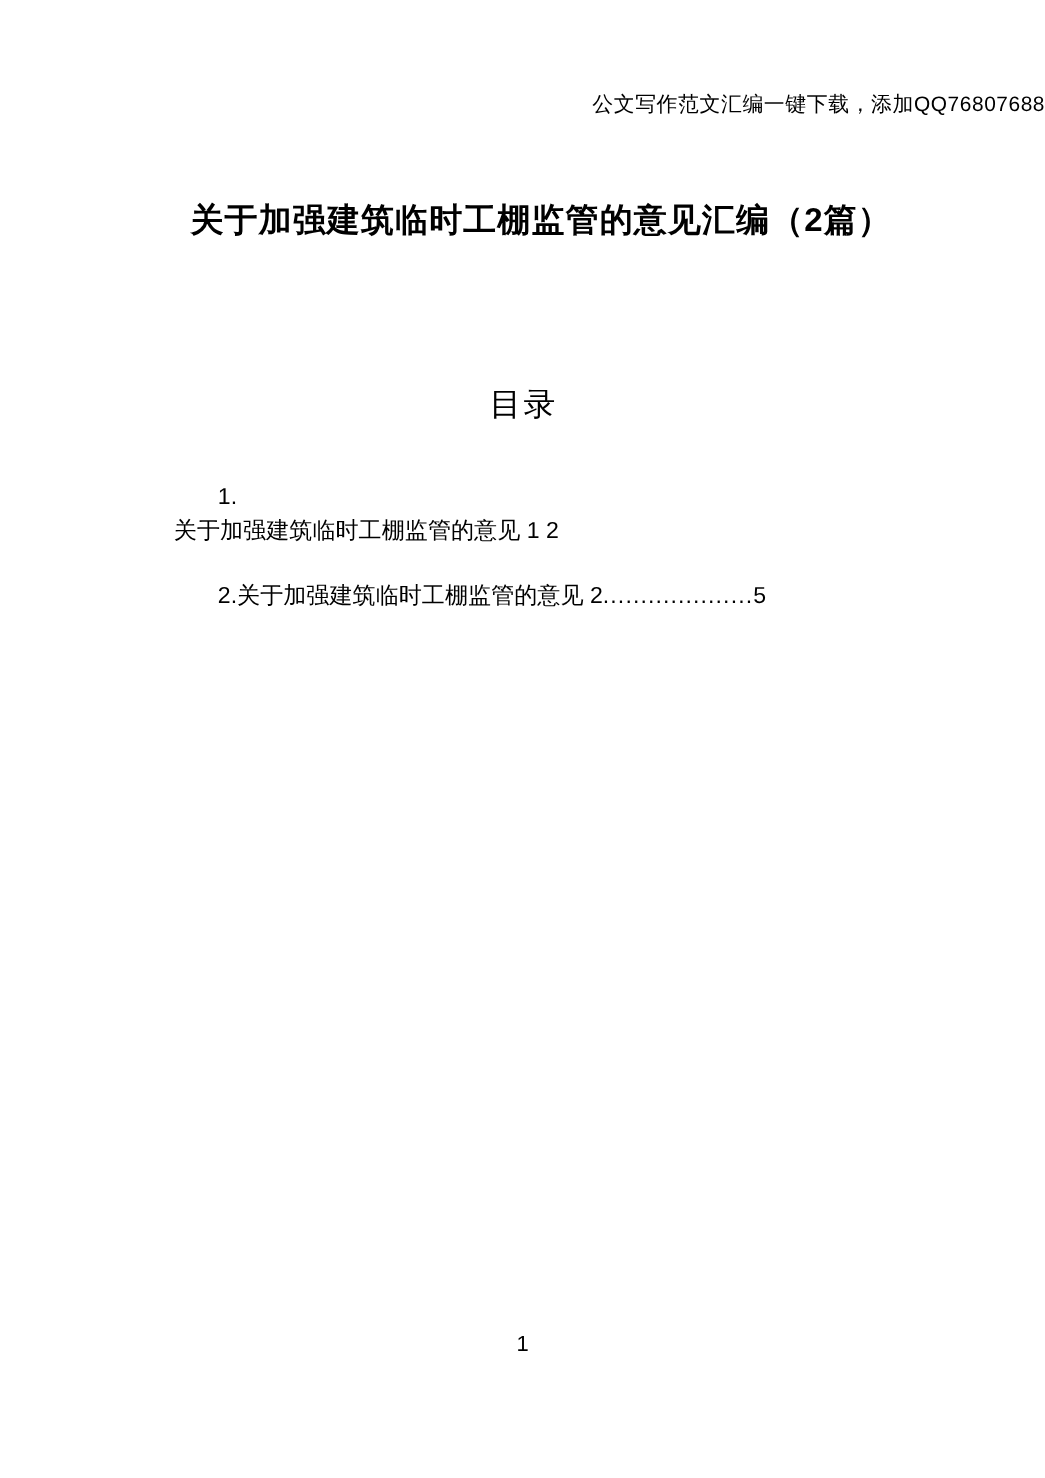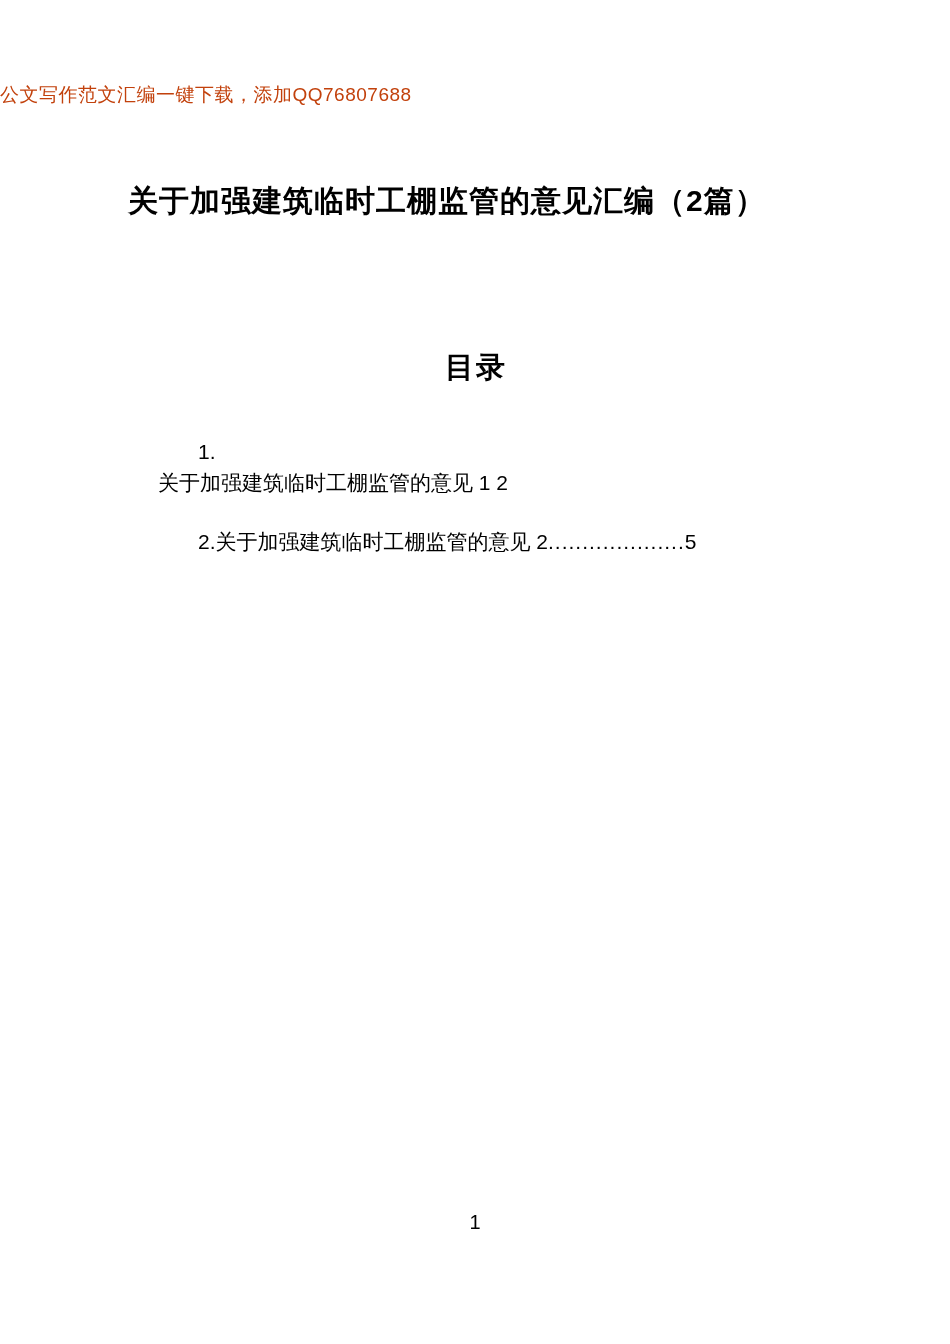--- a/index.html
+++ b/index.html
@@ -17,45 +17,45 @@
     height: 1344px;
     background: #ffffff;
     overflow: hidden;
     box-sizing: border-box;
   }
   .ad-banner {
     position: absolute;
     top: 82px;
     left: 0;
     width: 950px;
-    text-align: left;
-    color: #c2410c;
+    text-align: right;
+    color: #000000;
     font-size: 19px;
     letter-spacing: 0.5px;
     white-space: nowrap;
   }
   .doc-title {
     position: absolute;
     top: 175px;
-    left: 128px;
+    left: 156px;
     width: 672px;
-    text-align: left;
+    text-align: center;
     font-size: 30px;
     font-weight: bold;
     line-height: 1.72;
     letter-spacing: 1px;
   }
   .toc-heading {
     position: absolute;
     top: 348px;
     left: 140px;
     width: 672px;
     text-align: center;
     font-size: 29px;
-    font-weight: bold;
+    font-weight: normal;
     letter-spacing: 2px;
   }
   .toc-list {
     position: absolute;
     top: 437px;
     left: 150px;
     width: 680px;
     font-size: 21px;
     line-height: 1.0;
   }

